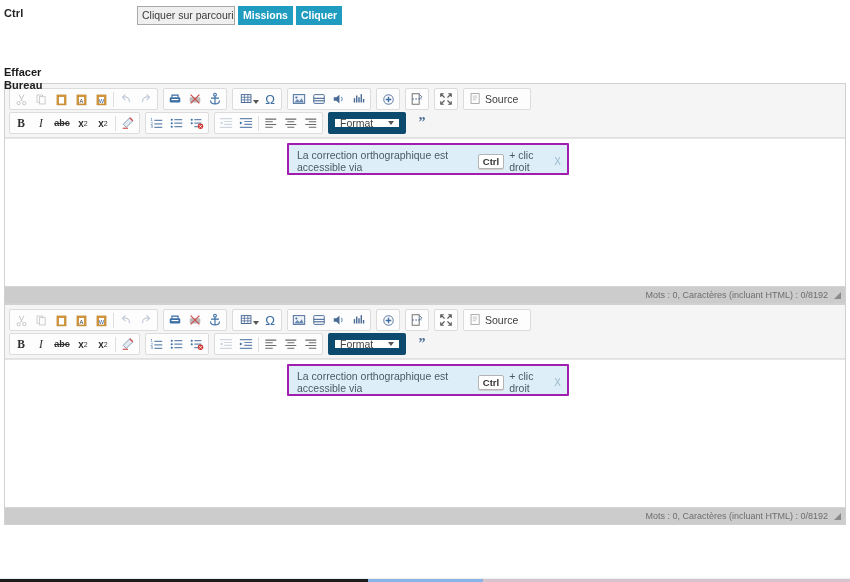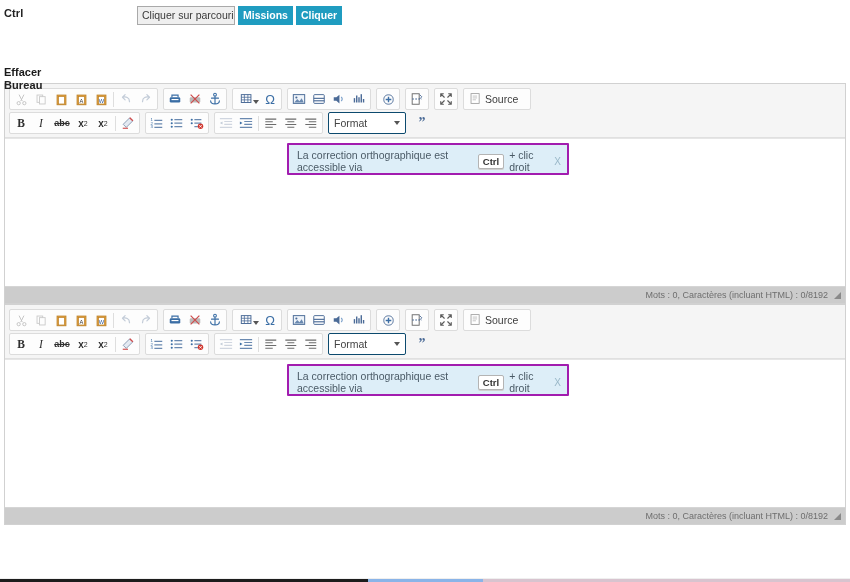--- a/index.html
+++ b/index.html
@@ -85,21 +85,21 @@
     position: relative;
   }
   .tbtn svg { display: block; }
   .tsep { width:1px; height:15px; background:#dedede; margin:0 2px; }
 
   .tbtn.disabled { opacity: .45; }
 
   
   .tcombo {
     display: flex; align-items: center; justify-content: space-between;
-    border: 1px solid #0c4a6e; background: #fff;
+    border: 7px solid #0c4a6e; background: #fff;
     height: 22px; width: 78px; padding: 0 5px;
     font-size: 10.5px; color: #444; cursor: pointer;
     border-radius: 2px; margin-right: 5px;
   }
   .tcombo .caret {
     width:0;height:0;border-left:3px solid transparent;border-right:3px solid transparent;
     border-top:4px solid #555; margin-left:4px;
   }
 
   .tbtn-wide {

